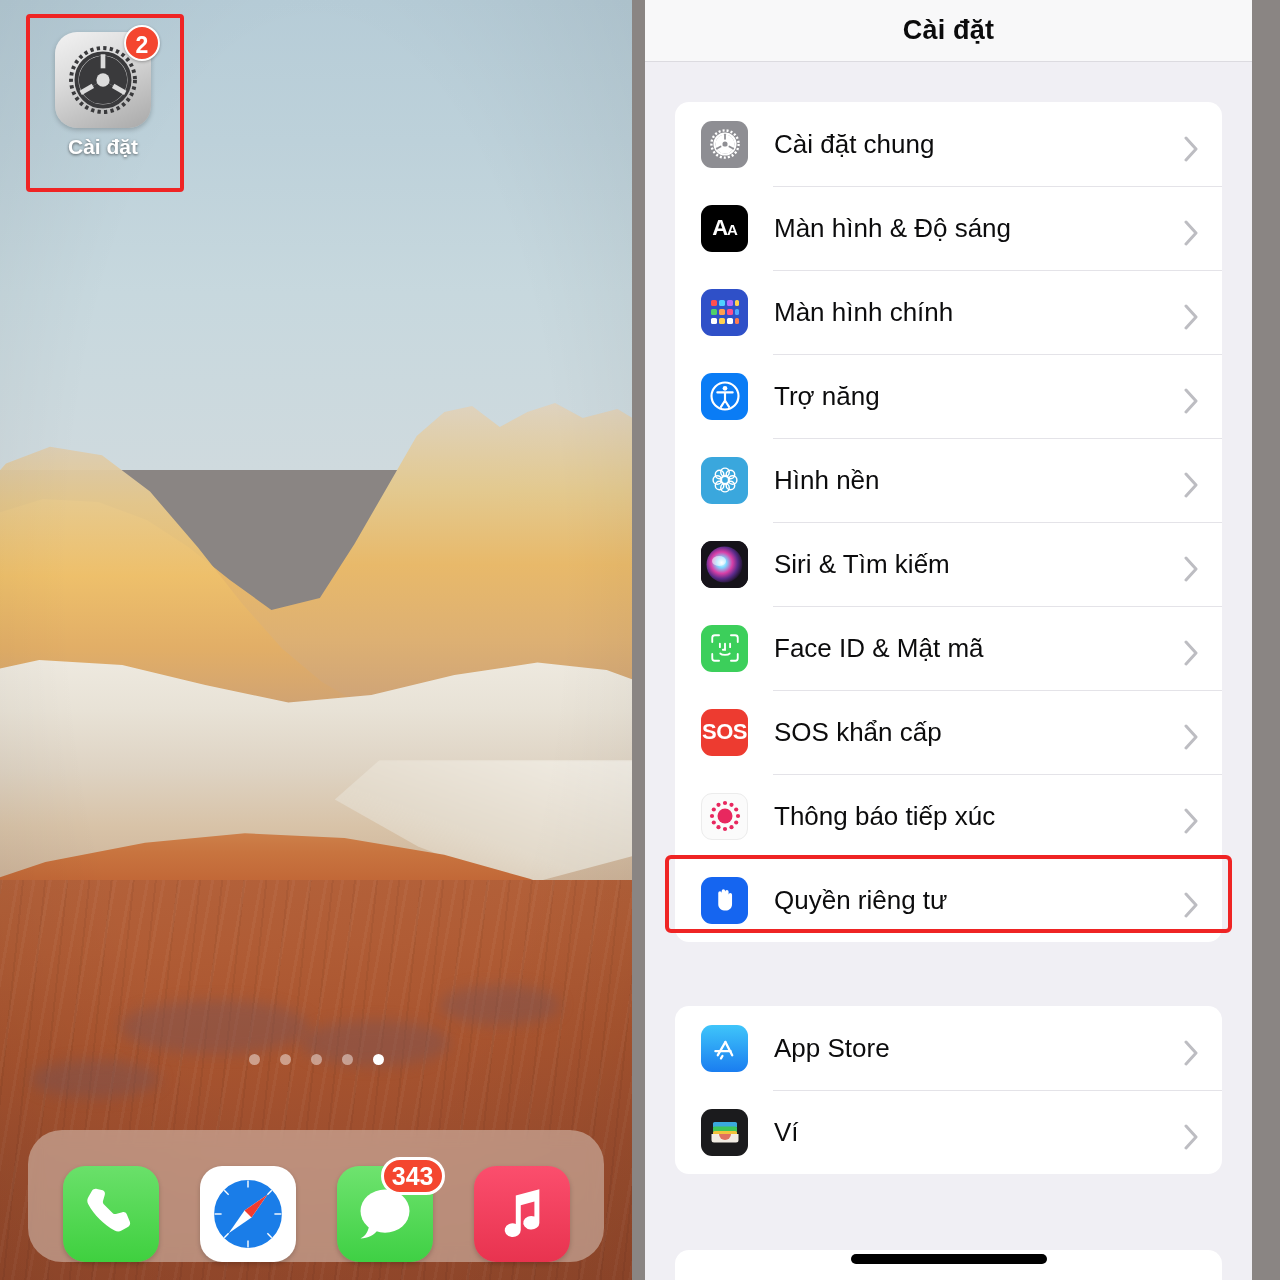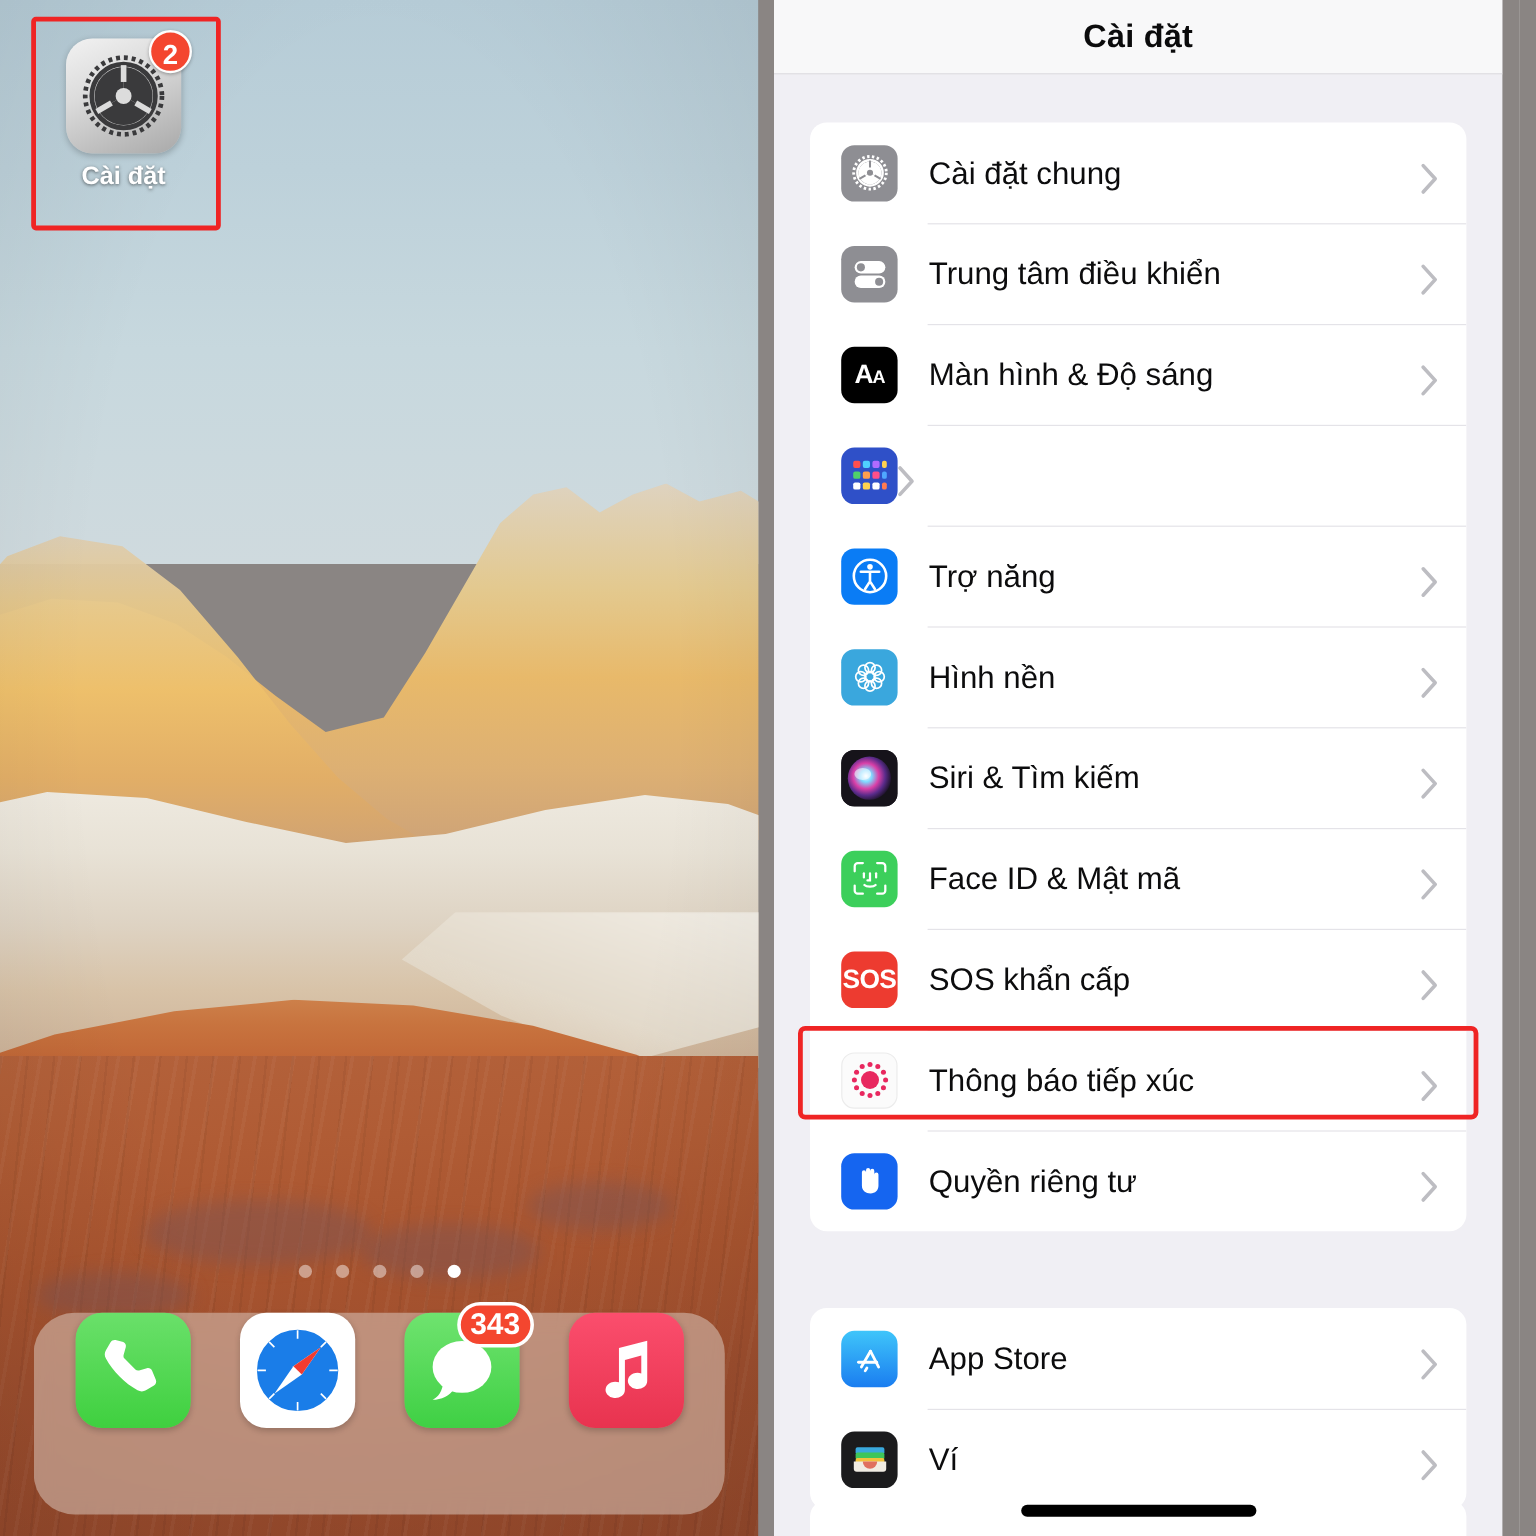--- a/index.html
+++ b/index.html
@@ -120,24 +120,24 @@
   
   .page-dots {
     position: absolute; left: 0; right: 0; top: 1054px;
     display: flex; justify-content: center; gap: 20px;
   }
   .dot { width: 11px; height: 11px; border-radius: 50%; background: rgba(255,255,255,0.45); }
   .dot.active { background: #ffffff; }
 
   
   .dock {
-    position: absolute; left: 28px; right: 28px; bottom: 18px; height: 168px;
+    position: absolute; left: 28px; right: 28px; bottom: 18px; height: 132px;
     background: rgba(216,196,186,0.55);
     border-radius: 34px;
-    display: flex; align-items: flex-start; justify-content: space-around;
+    display: flex; align-items: flex-end; justify-content: space-around;
     padding: 0 14px;
     backdrop-filter: blur(8px);
   }
   .dock-icon { position: relative; width: 96px; height: 96px; border-radius: 22px;
                box-shadow: 0 2px 5px rgba(0,0,0,0.2);
                display:flex; align-items:center; justify-content:center; }
   .ic-phone { background: linear-gradient(180deg,#6ae06a 0%,#3fd03f 100%); }
   .ic-safari { background: #ffffff; }
   .ic-messages { background: linear-gradient(180deg,#6fe36f 0%,#3fd044 100%); }
   .ic-music { background: linear-gradient(180deg,#fb4e6d 0%,#e8334f 100%); }
@@ -335,36 +335,20 @@
             </svg>
           </div>
           <div class="row-label">Cài đặt chung</div>
           <span class="chev">
             <svg width="16" height="26" viewBox="0 0 16 26">
                 <path d="M2 2 L12 13 L2 24" fill="none" stroke="#bdbdc2" stroke-width="3" stroke-linecap="round" stroke-linejoin="round"></path>
               </svg>
           </span>
         </div>
 
-        <div class="row">
-          <div class="row-icon" style="background:#8e8e93;">
-            <svg width="32" height="32" viewBox="0 0 40 40">
-              <rect x="4" y="7" width="32" height="13" rx="6.5" fill="#fff"></rect>
-              <circle cx="10.5" cy="13.5" r="4.2" fill="#8e8e93"></circle>
-              <rect x="4" y="22" width="32" height="13" rx="6.5" fill="#fff"></rect>
-              <circle cx="29.5" cy="28.5" r="4.2" fill="#8e8e93"></circle>
-            </svg>
-          </div>
-          <div class="row-label">Trung tâm điều khiển</div>
-          <span class="chev">
-            <svg width="16" height="26" viewBox="0 0 16 26">
-                <path d="M2 2 L12 13 L2 24" fill="none" stroke="#bdbdc2" stroke-width="3" stroke-linecap="round" stroke-linejoin="round"></path>
-              </svg>
-          </span>
-        </div>
 
         <div class="row">
           <div class="row-icon" style="background:#000000;">
             <span style="color:#fff;font-size:22px;font-weight:600;letter-spacing:-1px;line-height:1;">A<span style="font-size:15px;">A</span></span>
           </div>
           <div class="row-label">Màn hình &amp; Độ sáng</div>
           <span class="chev">
             <svg width="16" height="26" viewBox="0 0 16 26">
                 <path d="M2 2 L12 13 L2 24" fill="none" stroke="#bdbdc2" stroke-width="3" stroke-linecap="round" stroke-linejoin="round"></path>
               </svg>
@@ -383,20 +367,21 @@
                 <rect x="12" y="15" width="6" height="6" rx="1.6" fill="#ff9f4f"></rect>
                 <rect x="20" y="15" width="6" height="6" rx="1.6" fill="#ff4f8a"></rect>
                 <rect x="28" y="15" width="4" height="6" rx="1.6" fill="#4fa8ff"></rect>
                 <rect x="4" y="24" width="6" height="6" rx="1.6" fill="#ffffff"></rect>
                 <rect x="12" y="24" width="6" height="6" rx="1.6" fill="#ffd24f"></rect>
                 <rect x="20" y="24" width="6" height="6" rx="1.6" fill="#ffffff"></rect>
                 <rect x="28" y="24" width="4" height="6" rx="1.6" fill="#ff7a4f"></rect>
               </g>
             </svg>
           </div>
+          <div class="row-label">Màn hình chính</div>
           <span class="chev">
             <svg width="16" height="26" viewBox="0 0 16 26">
                 <path d="M2 2 L12 13 L2 24" fill="none" stroke="#bdbdc2" stroke-width="3" stroke-linecap="round" stroke-linejoin="round"></path>
               </svg>
           </span>
         </div>
 
         <div class="row">
           <div class="row-icon" style="background:#0a7cf5;">
             <svg width="36" height="36" viewBox="0 0 40 40">

